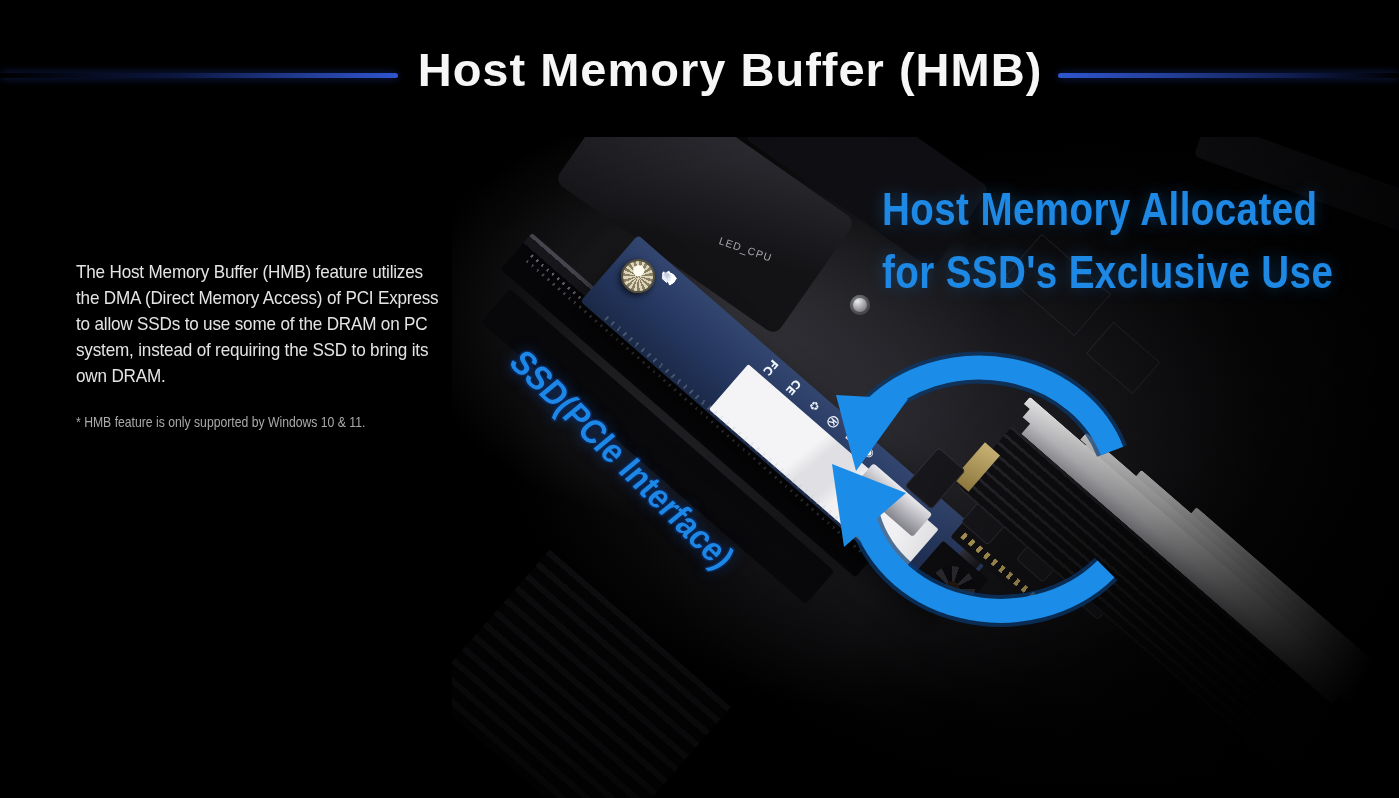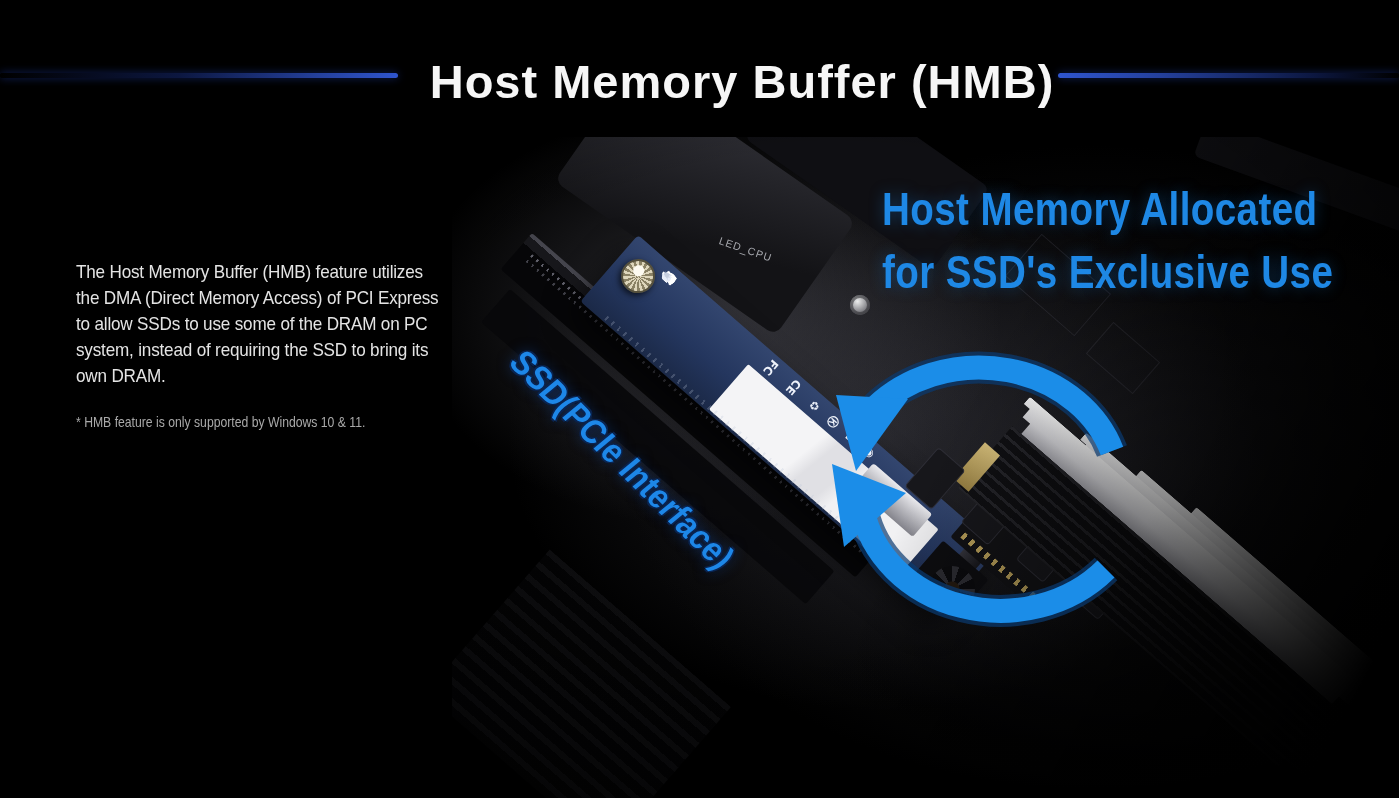--- a/index.html
+++ b/index.html
@@ -127,21 +127,21 @@
      text-shadow:-2px 0 0 #0a2450,2px 0 0 #0a2450,0 -2px 0 #0a2450,0 2px 0 #0a2450,
        0 0 14px rgba(20,90,200,.55);}
 </style>
 </head>
 <body>
 
 <div class="stage">
 
   <div class="title-line left"></div>
   <div class="title-line right"></div>
-  <h1 class="page-title" style="margin:12px;">Host Memory Buffer (HMB)</h1>
+  <h1 class="page-title" style="margin:0;">Host Memory Buffer (HMB)</h1>
 
   <div class="intro">
     <div>The Host Memory Buffer (HMB) feature utilizes</div>
     <div>the DMA (Direct Memory Access) of PCI Express</div>
     <div>to allow SSDs to use some of the DRAM on PC</div>
     <div>system, instead of requiring the SSD to bring its</div>
     <div>own DRAM.</div>
   </div>
   <div class="footnote">* HMB feature is only supported by Windows 10 &amp; 11.</div>
 

